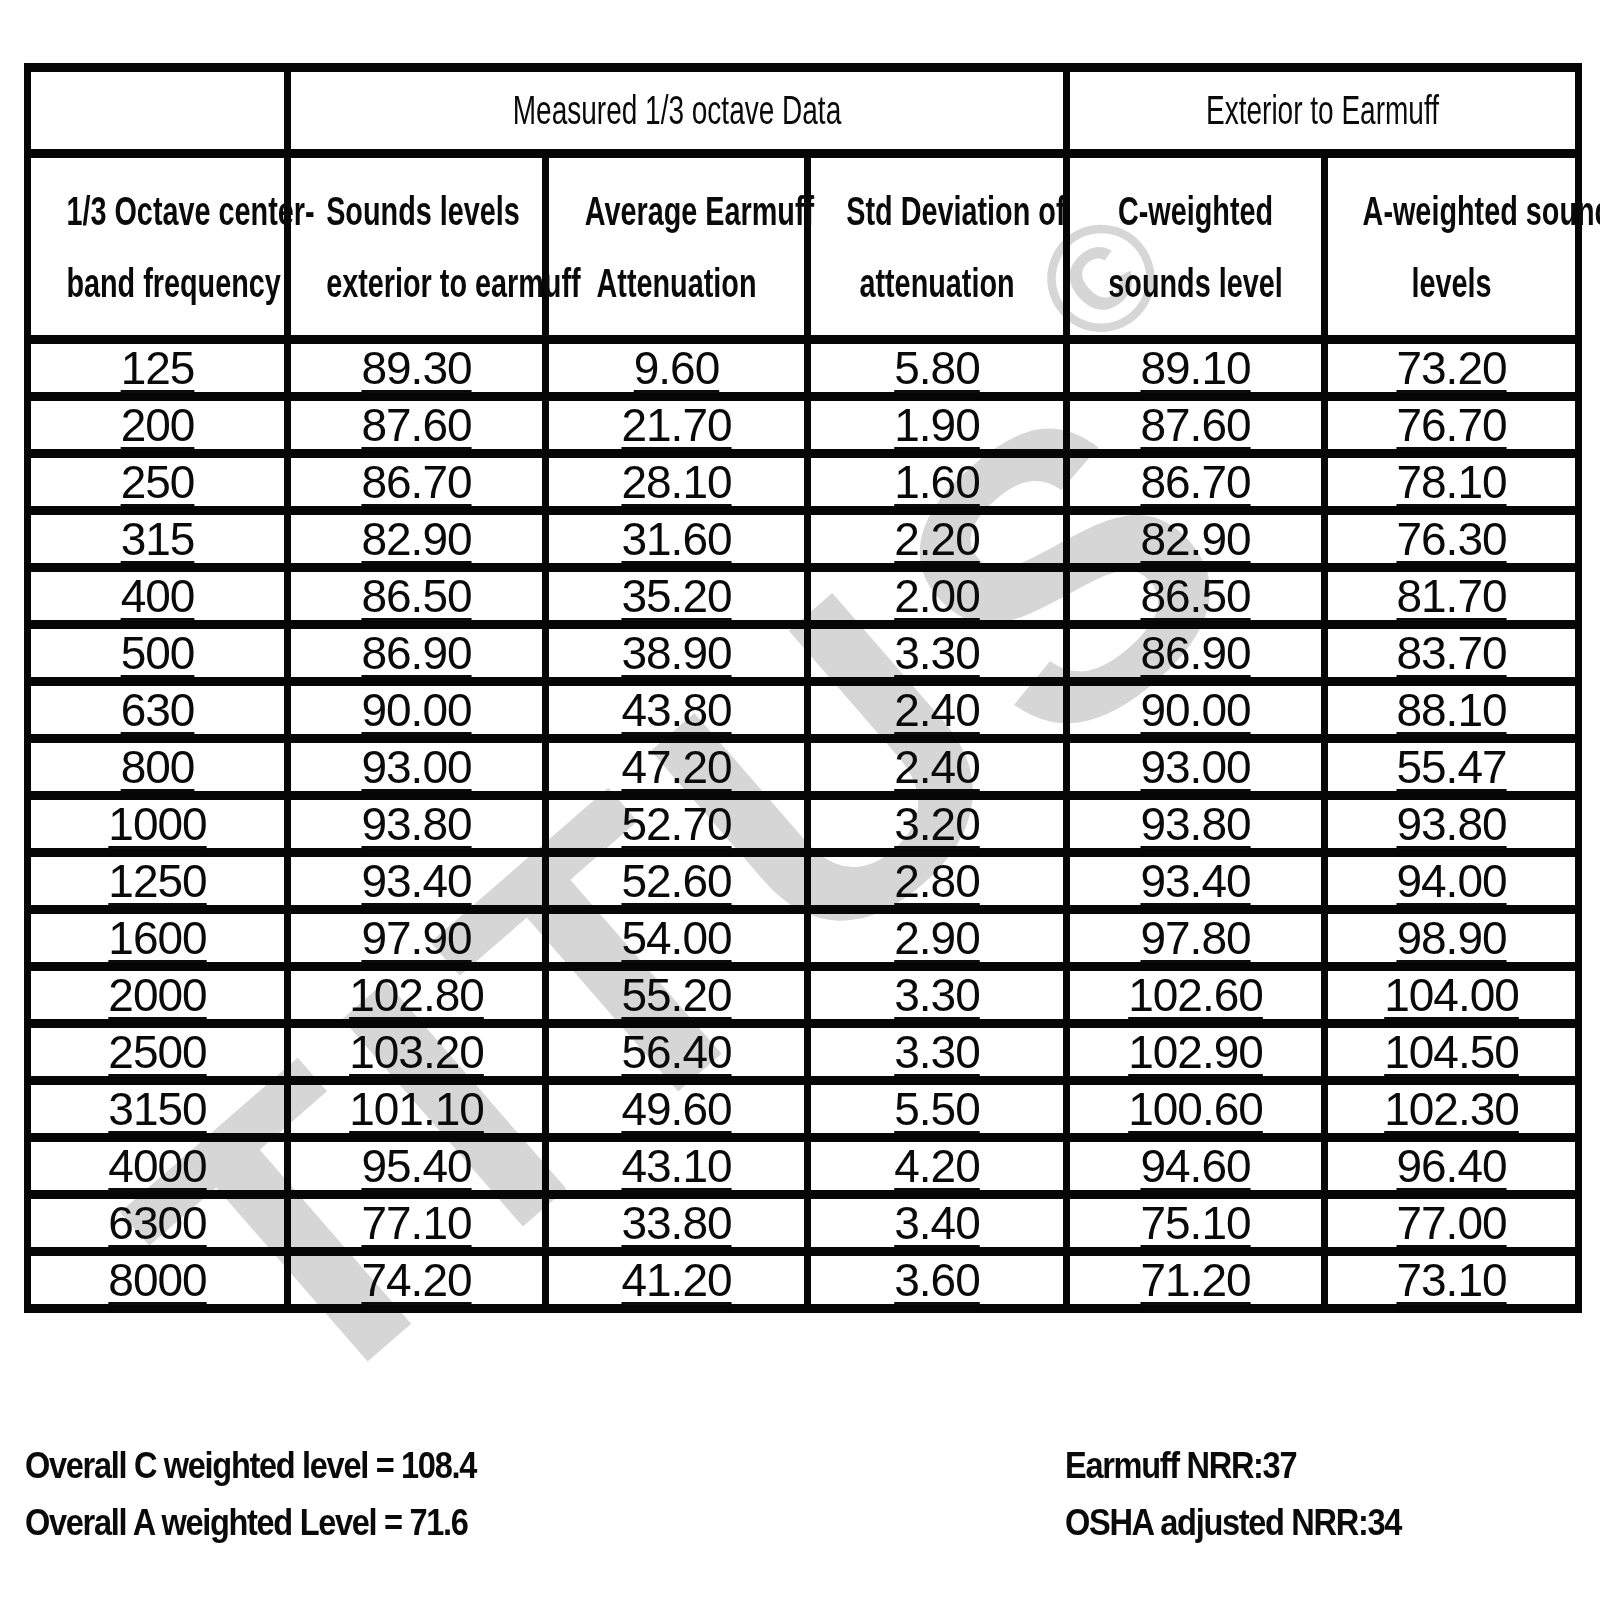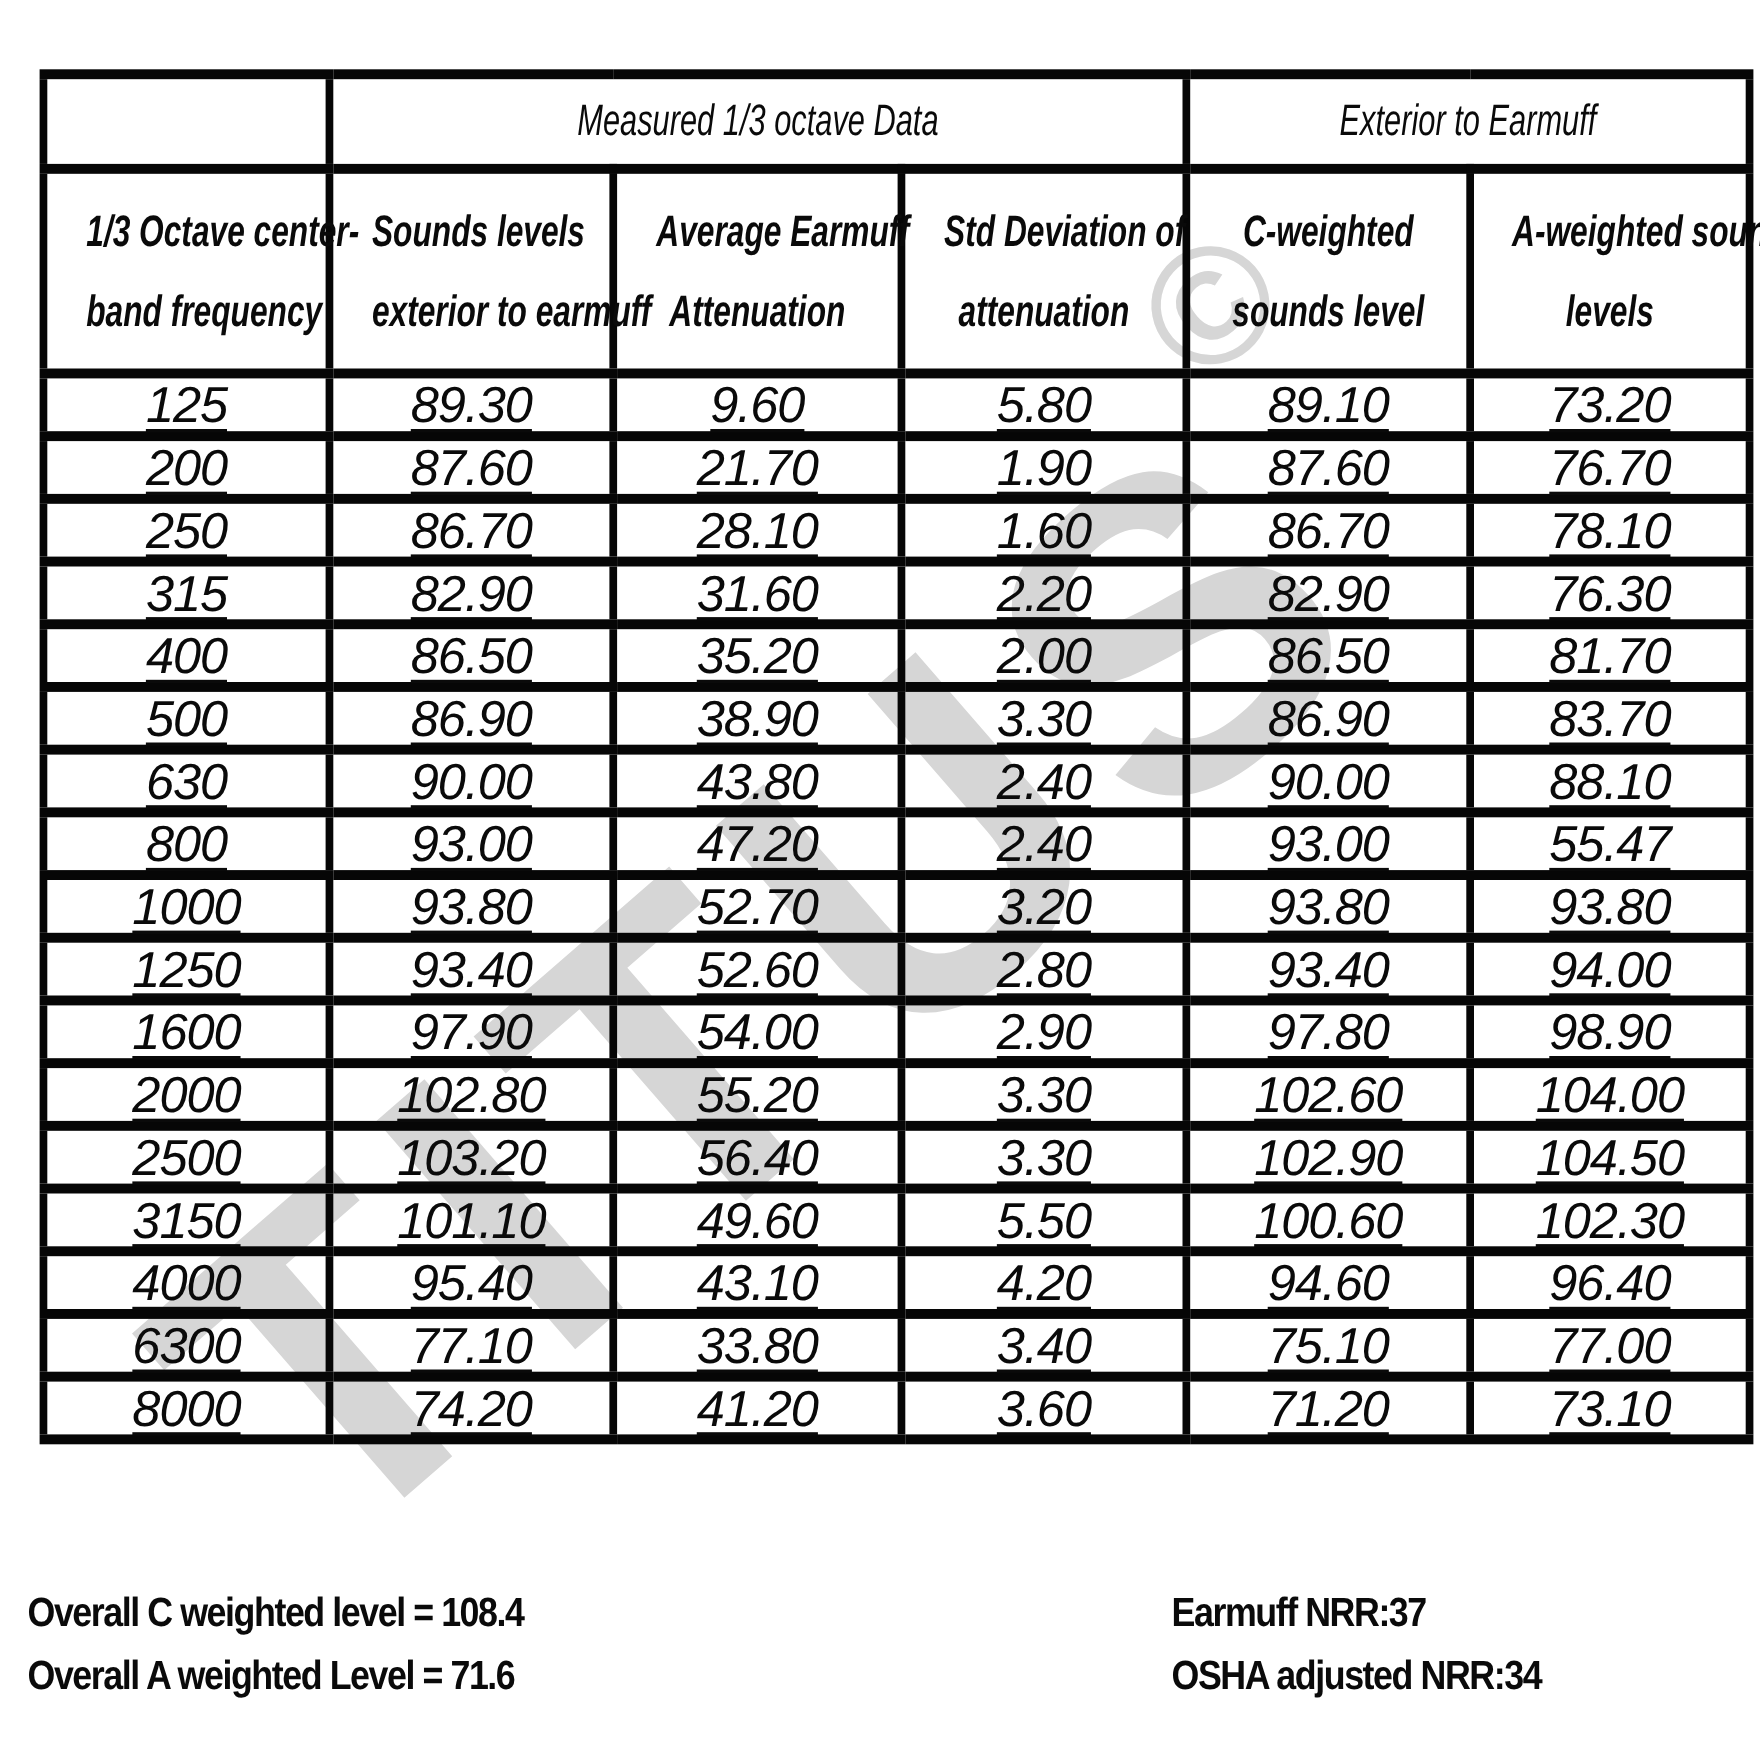--- a/index.html
+++ b/index.html
@@ -42,28 +42,27 @@
     font-size: 152px;
     align-self: flex-start;
     margin-top: -55px;
     margin-left: 6px;
     line-height: 1;
   }
 
   
   table.data {
     position: absolute;
-    left: 36px;
+    left: 24px;
     top: 63px;
     width: 1551px;
     border-collapse: collapse;
     table-layout: fixed;
     z-index: 1;
     background: transparent;
-    font-style: italic;
   }
   table.data th, table.data td {
     border: solid #060606;
     border-width: 9px 7px;
     padding: 0;
     text-align: center;
     vertical-align: middle;
     background: transparent;
     color: #0a0a0a;
     overflow: visible;

